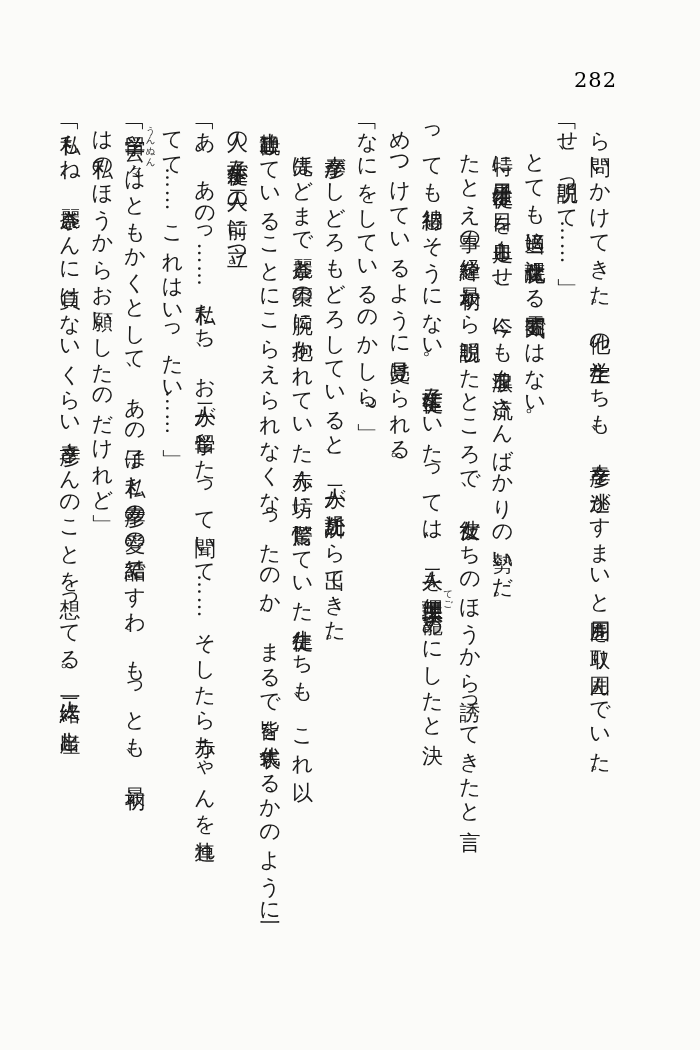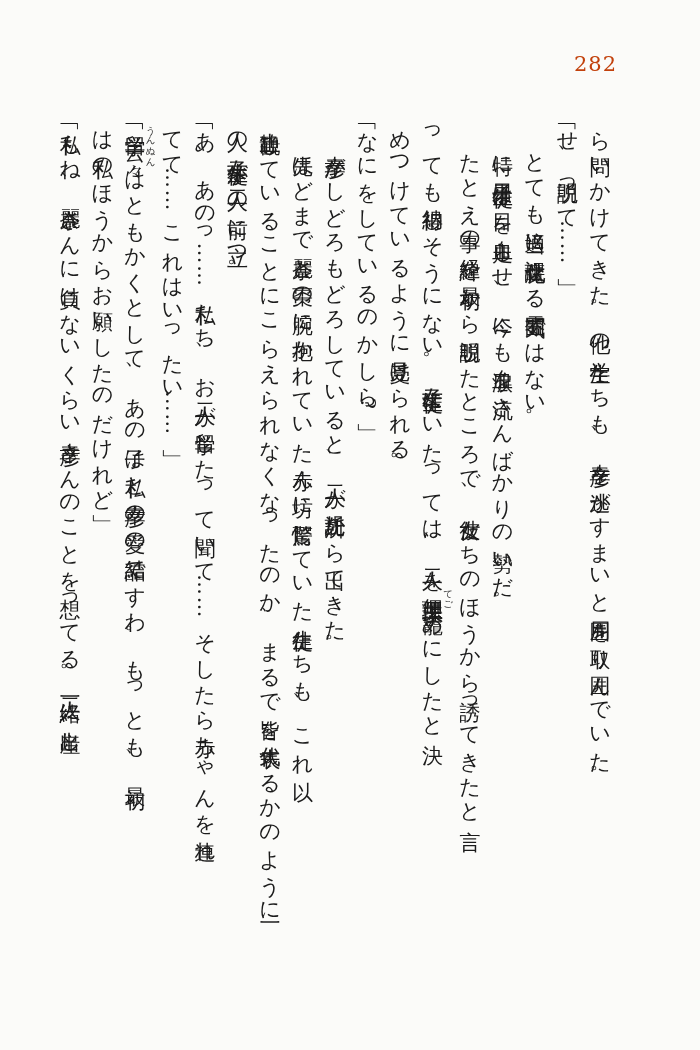--- a/index.html
+++ b/index.html
@@ -14,25 +14,25 @@
     overflow: hidden;
     font-family: "DejaVu Serif", "Liberation Serif", serif;
   }
   .page {
     position: absolute;
     inset: 0;
     background: #fbfbf9;
   }
   .page-number {
     position: absolute;
-    top: 52px;
+    top: 68px;
     left: 574px;
     font-size: 21px;
     letter-spacing: 1px;
-    color: #c2410c;
+    color: #000000;
   }
   .text-block {
     position: absolute;
     top: 116px;
     right: 84px;
     height: 856px;
     writing-mode: vertical-rl;
     text-orientation: mixed;
     font-size: 21px;
     line-height: 32.5px;

